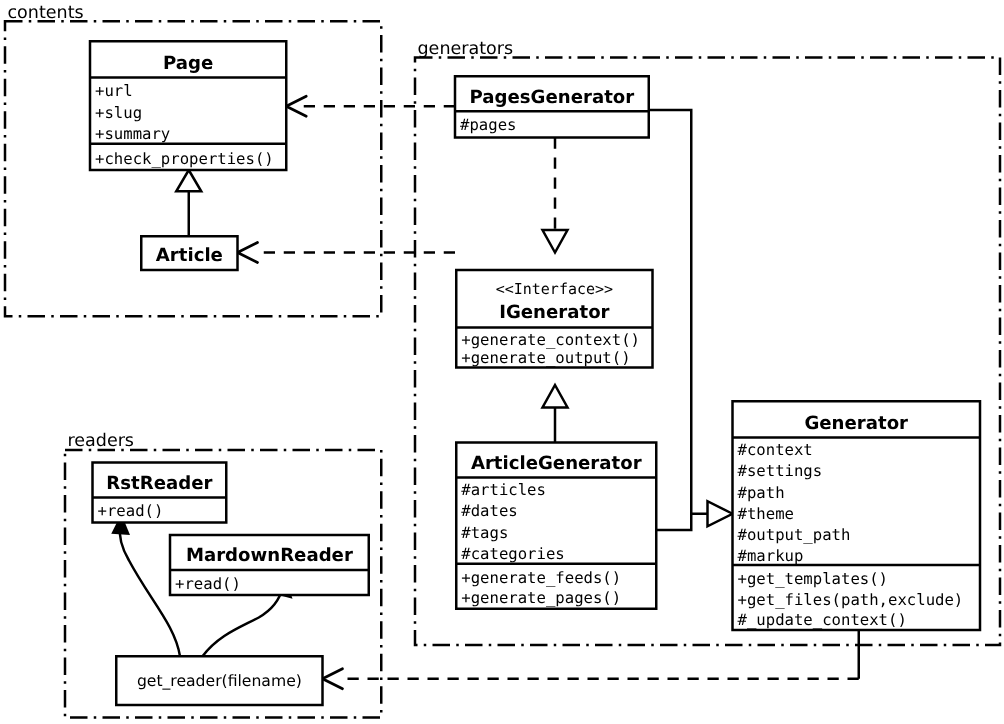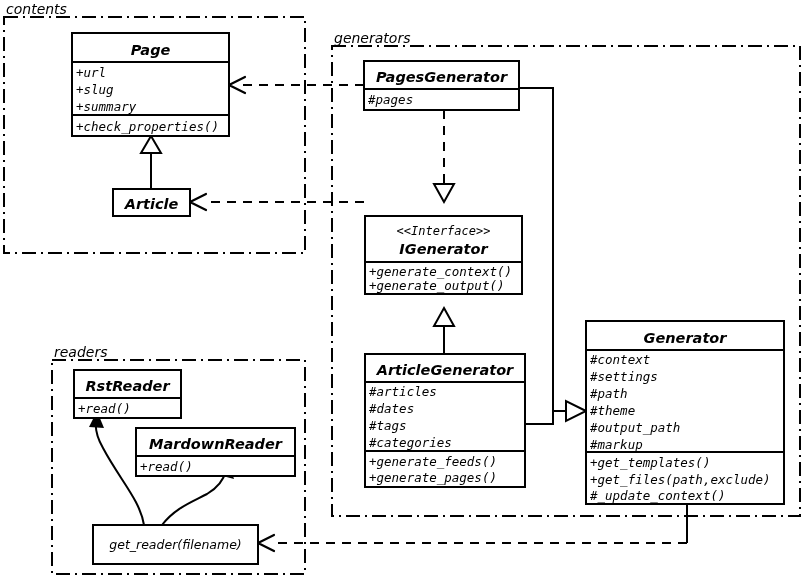--- a/index.html
+++ b/index.html
@@ -7,21 +7,20 @@
     padding: 0;
     background: #ffffff;
   }
   #diagram-root {
     position: relative;
     width: 803px;
     height: 579px;
     background: #ffffff;
     font-family: "DejaVu Sans", sans-serif;
     overflow: hidden;
-    font-style: italic;
   }
   svg.layer {
     position: absolute;
     top: 0;
     left: 0;
     width: 803px;
     height: 579px;
   }
   .pkg-label {
     font-family: "DejaVu Sans", sans-serif;

